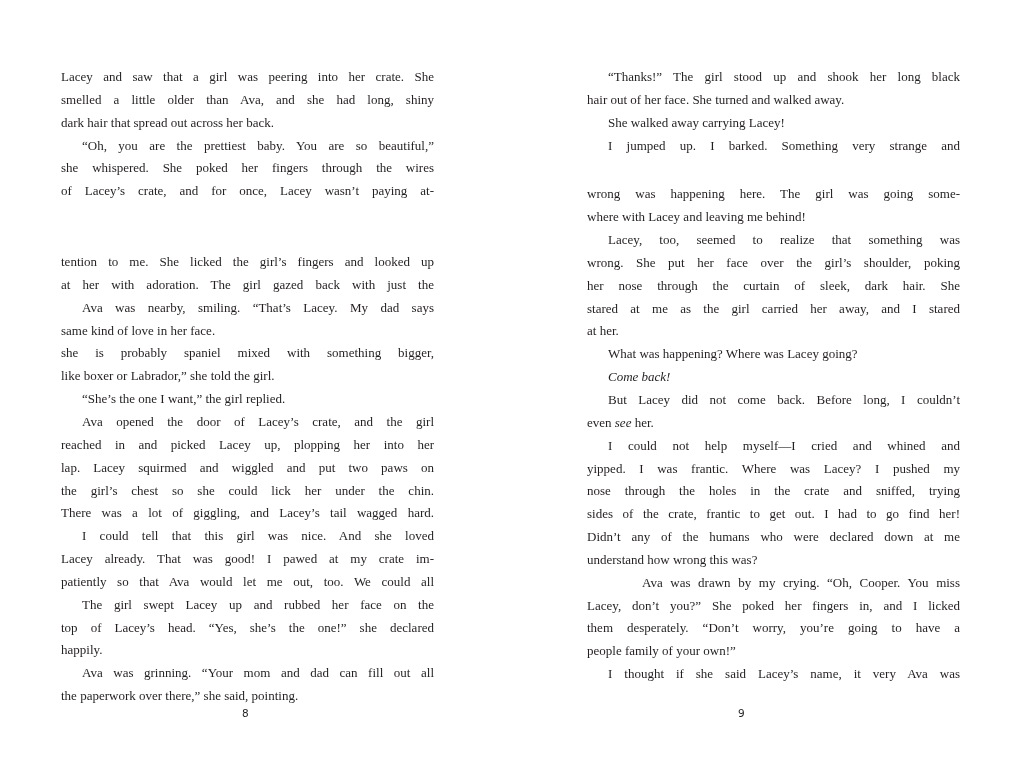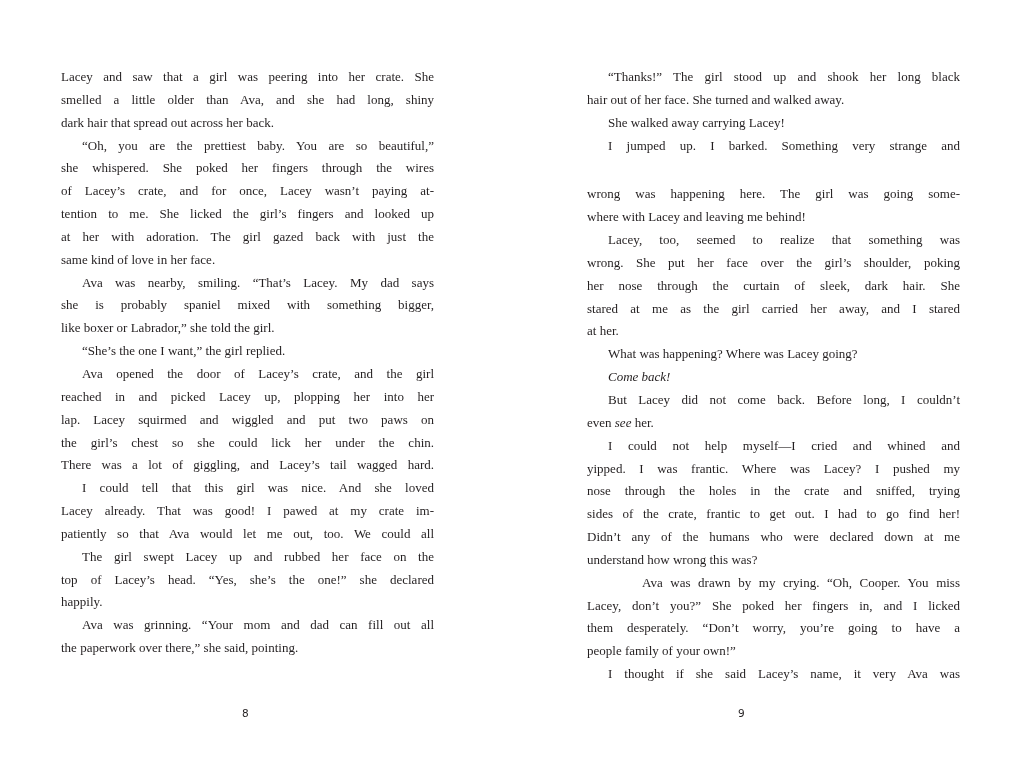--- a/index.html
+++ b/index.html
@@ -46,29 +46,29 @@
         <div class="line indent">
           <span style="display: block; text-align: justify; text-align-last: justify;">“Oh, you are the prettiest baby. You are so beautiful,”</span>
         </div>
         <div class="line">
           <span style="display: block; text-align: justify; text-align-last: justify;">she whispered. She poked her fingers through the wires</span>
         </div>
         <div class="line">
           <span style="display: block; text-align: justify; text-align-last: justify;">of Lacey’s crate, and for once, Lacey wasn’t paying at-</span>
         </div>
         <div class="line">
-          <span style="display: block; text-align: justify; text-align-last: justify;">tention to me. She licked the girl’s fingers and looked up</span>
+          <span style="display: block; text-align: justify; text-align-last: justify; margin-top: 48px;">tention to me. She licked the girl’s fingers and looked up</span>
         </div>
         <div class="line">
           <span style="display: block; text-align: justify; text-align-last: justify;">at her with adoration. The girl gazed back with just the</span>
         </div>
-        <div class="line last"><span>same kind of love in her face.</span></div>
         <div class="line indent">
           <span style="display: block; text-align: justify; text-align-last: justify;">Ava was nearby, smiling. “That’s Lacey. My dad says</span>
         </div>
+        <div class="line last"><span>same kind of love in her face.</span></div>
         <div class="line">
           <span style="display: block; text-align: justify; text-align-last: justify;">she is probably spaniel mixed with something bigger,</span>
         </div>
         <div class="line last"><span>like boxer or Labrador,” she told the girl.</span></div>
         <div class="line indent last"><span>“She’s the one I want,” the girl replied.</span></div>
         <div class="line indent">
           <span style="display: block; text-align: justify; text-align-last: justify;">Ava opened the door of Lacey’s crate, and the girl</span>
         </div>
         <div class="line">
           <span style="display: block; text-align: justify; text-align-last: justify;">reached in and picked Lacey up, plopping her into her</span>

